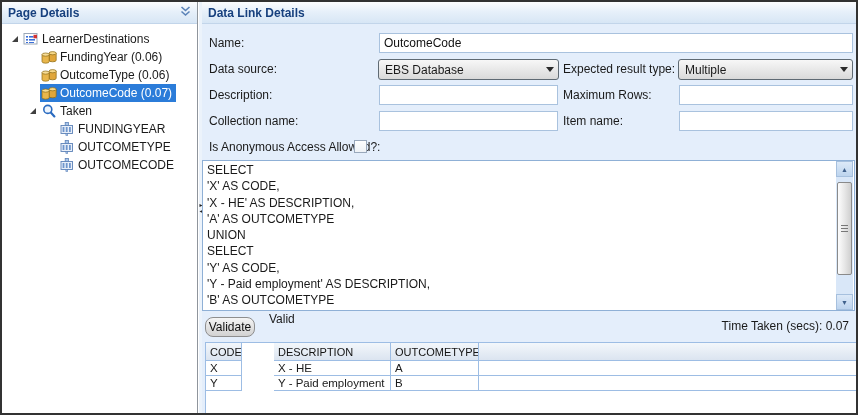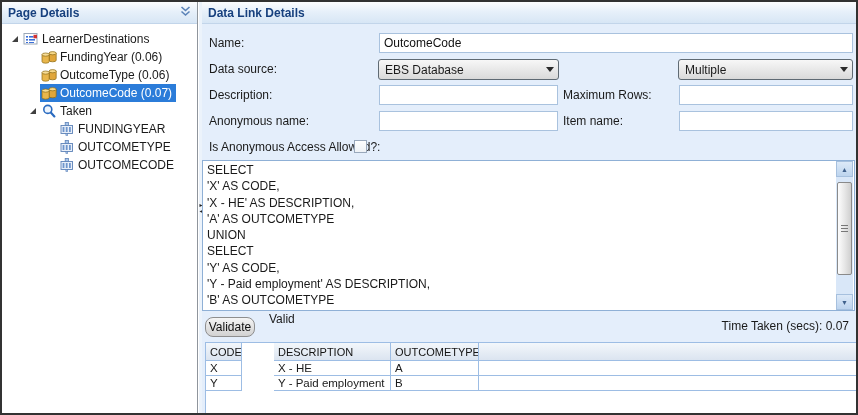--- a/index.html
+++ b/index.html
@@ -214,31 +214,32 @@
     </div>
 
     <span class="flabel" style="left:7px; top:33px;">Name:</span>
     <input class="tbox" style="left: 177px; top: 31px; width: 474px;" value="OutcomeCode">
 
     <span class="flabel" style="left:7px; top:59px;">Data source:</span>
     <div class="combo" style="left:176px; top:57px; width:181px;">
       <span class="combo-text">EBS Database</span>
       <span class="combo-arrow"></span>
     </div>
+    <span class="flabel" style="left:361px; top:59px;">Expected result type:</span>
     <div class="combo" style="left:476px; top:57px; width:175px;">
       <span class="combo-text">Multiple</span>
       <span class="combo-arrow"></span>
     </div>
 
     <span class="flabel" style="left:7px; top:85px;">Description:</span>
     <input class="tbox" style="left: 177px; top: 83px; width: 179px;" value="">
     <span class="flabel" style="left:361px; top:85px;">Maximum Rows:</span>
     <input class="tbox" style="left: 477px; top: 83px; width: 174px;" value="">
 
-    <span class="flabel" style="left:7px; top:111px;">Anonymous name:</span>
+    <span class="flabel" style="left:7px; top:111px;">Collection name:</span>
     <input class="tbox" style="left: 177px; top: 109px; width: 179px;" value="">
     <span class="flabel" style="left:361px; top:111px;">Item name:</span>
     <input class="tbox" style="left: 477px; top: 109px; width: 174px;" value="">
 
     <span class="flabel" style="left:7px; top:137px;">Is Anonymous Access Allowed?:</span>
     <span class="checkbox" style="position:absolute; left:152px; top:138px;"></span>
 
     <div class="sql-area">SELECT
 'X' AS CODE,
 'X - HE' AS DESCRIPTION,

